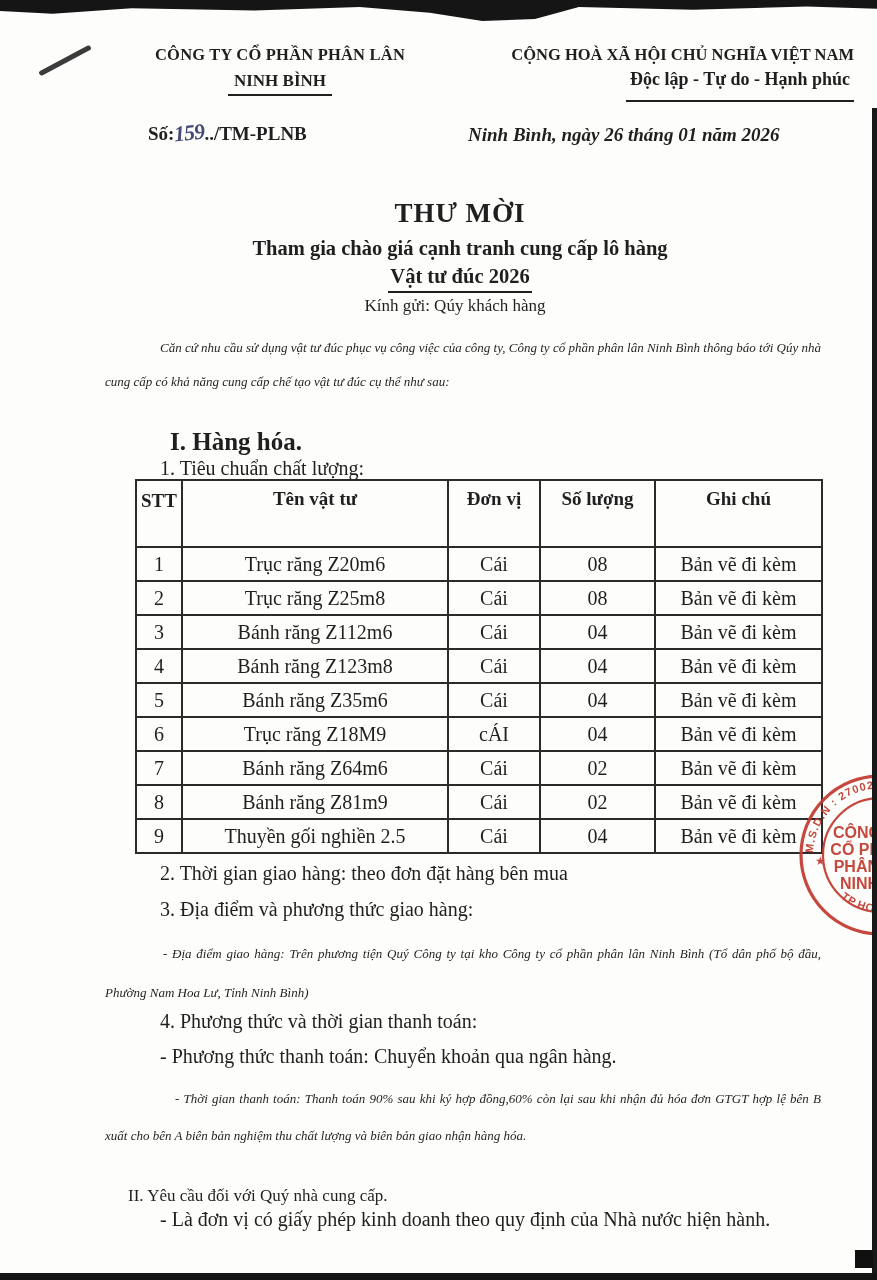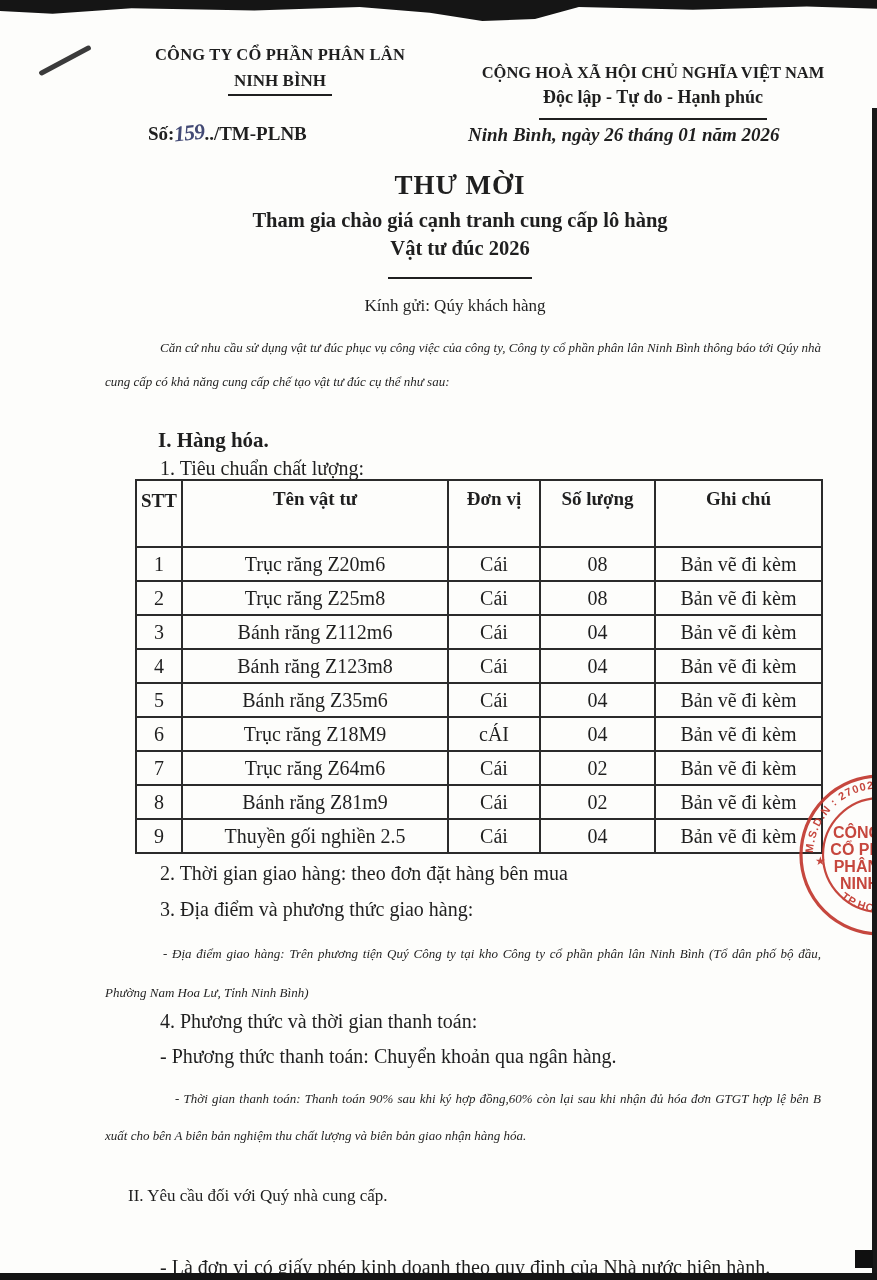--- a/index.html
+++ b/index.html
@@ -17,40 +17,40 @@
   .scan-right{right:0;top:108px;width:5px;height:1172px;background:#181818;z-index:40;}
   .scan-bottom{left:0;bottom:0;width:877px;height:7px;background:#141414;z-index:40;}
   .scan-corner{left:855px;top:1250px;width:18px;height:18px;background:#101010;z-index:41;}
   .pen-mark{left:36px;top:58px;width:58px;height:5px;background:#3b3b3b;border-radius:3px;transform:rotate(-28deg);}
 
   
   .hdr-left{left:118px;top:45px;width:324px;text-align:center;}
   .hdr-left .l1{font-weight:bold;font-size:16.5px;letter-spacing:.2px;}
   .hdr-left .l2{display:inline-block;font-weight:bold;font-size:17px;margin-top:6px;
     border-bottom:2px solid #1f1f1f;padding:0 6px 3px;}
-  .hdr-right{left:452px;top:63px;width:402px;text-align:center;}
+  .hdr-right{left:452px;top:45px;width:402px;text-align:right;}
   .hdr-right .l1{font-weight:bold;font-size:16.5px;}
   .hdr-right .l2{display:inline-block;font-weight:bold;font-size:18px;margin-top:4px;
     border-bottom:2px solid #1f1f1f;padding:0 4px 10px;}
   .ref-line{left:148px;top:120px;font-size:19px;font-weight:600;}
   .ref-hand{font-style:italic;color:#434a75;font-size:22px;display:inline-block;transform:rotate(-6deg);letter-spacing:-1px;}
   .date-line{left:468px;top:124px;width:370px;text-align:left;font-style:italic;font-weight:600;font-size:19px;}
 
   
-  .title-block{left:60px;top:170px;width:800px;text-align:center;}
+  .title-block{left:60px;top:198px;width:800px;text-align:center;}
   .title-block .t1{font-weight:bold;font-size:27px;letter-spacing:1px;}
   .title-block .t2{font-weight:bold;font-size:20.5px;margin-top:8px;}
   .title-block .t3{display:inline-block;font-weight:bold;font-size:20.5px;margin-top:5px;
-    border-bottom:2px solid #1f1f1f;padding:0 2px 17px;}
+    border-bottom:2px solid #1f1f1f;padding:0 2px 3px;}
   .salutation{left:60px;top:296px;width:790px;text-align:center;font-size:17px;}
 
   
   .para{left:105px;width:716px;font-size:13px;line-height:34px;text-align:justify;font-style:italic;}
   .intro{top:331px;text-indent:55px;}
-  .h1{left:158px;top:428px;font-weight:bold;font-size:21px;}
+  .h1{left:170px;top:428px;font-weight:bold;font-size:25px;}
   .sub1{left:160px;top:457px;font-size:20px;}
 
   
   table.goods{position:absolute;left:135px;top:479px;width:686px;border-collapse:collapse;
     font-size:20px;table-layout:fixed;background:transparent;}
   table.goods td,table.goods th{border:2px solid #2b2b2b;padding:0 4px;}
   table.goods th{font-size:19px;font-weight:bold;vertical-align:top;padding-top:7px;height:58px;text-align:center;border-radius:7px;}
   th.col-stt{word-break:break-all;line-height:26px;}
   table.goods td{height:32px;text-align:center;}
   td.cell-name{text-align:left;padding-left:12px;}
@@ -58,21 +58,21 @@
 
   
   .item{position:absolute;left:160px;font-size:20px;}
   .i2{top:862px;}
   .i3{top:898px;}
   .i3d{top:934px;line-height:39px;text-indent:58px;}
   .i4{top:1010px;}
   .i4d1{top:1045px;}
   .i4d2{top:1080px;line-height:37px;text-indent:70px;}
   .h2{left:128px;top:1186px;font-weight:normal;font-size:17px;}
-  .last{top:1256px;text-decoration:underline;}
+  .last{top:1208px;}
 
   
   .stamp{left:795px;top:770px;width:170px;height:170px;z-index:30;opacity:.93;}
   .stamp svg{display:block;}
   .stamp text{font-family:"Liberation Sans","DejaVu Sans",sans-serif;font-weight:bold;fill:#c23a30;}
   .stamp .arc{font-size:11px;letter-spacing:1px;}
   .stamp .ctr{font-size:16px;}
   .stamp .star{font-size:12px;}
 </style>
 </head>
@@ -161,21 +161,21 @@
   </tr>
   <tr>
     <td>6</td>
     <td class="cell-name">Trục răng Z18M9</td>
     <td>cÁI</td>
     <td>04</td>
     <td>Bản vẽ đi kèm</td>
   </tr>
   <tr>
     <td>7</td>
-    <td class="cell-name">Trục răng Z64m6</td>
+    <td class="cell-name">Bánh răng Z64m6</td>
     <td>Cái</td>
     <td>02</td>
     <td>Bản vẽ đi kèm</td>
   </tr>
   <tr>
     <td>8</td>
     <td class="cell-name">Bánh răng Z81m9</td>
     <td>Cái</td>
     <td>02</td>
     <td>Bản vẽ đi kèm</td>

